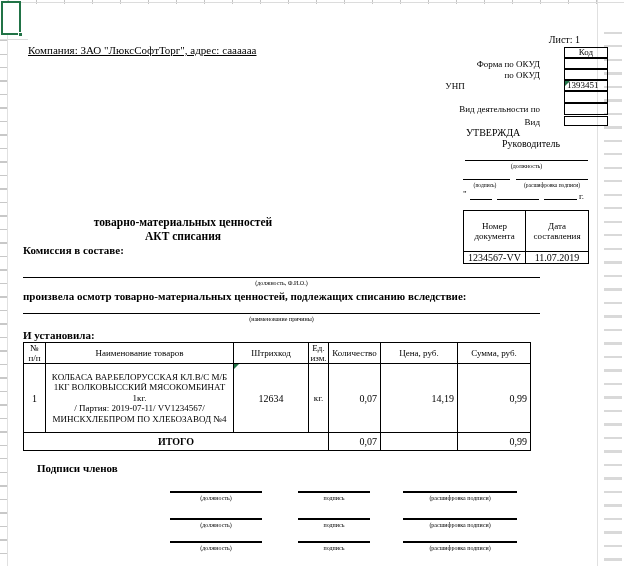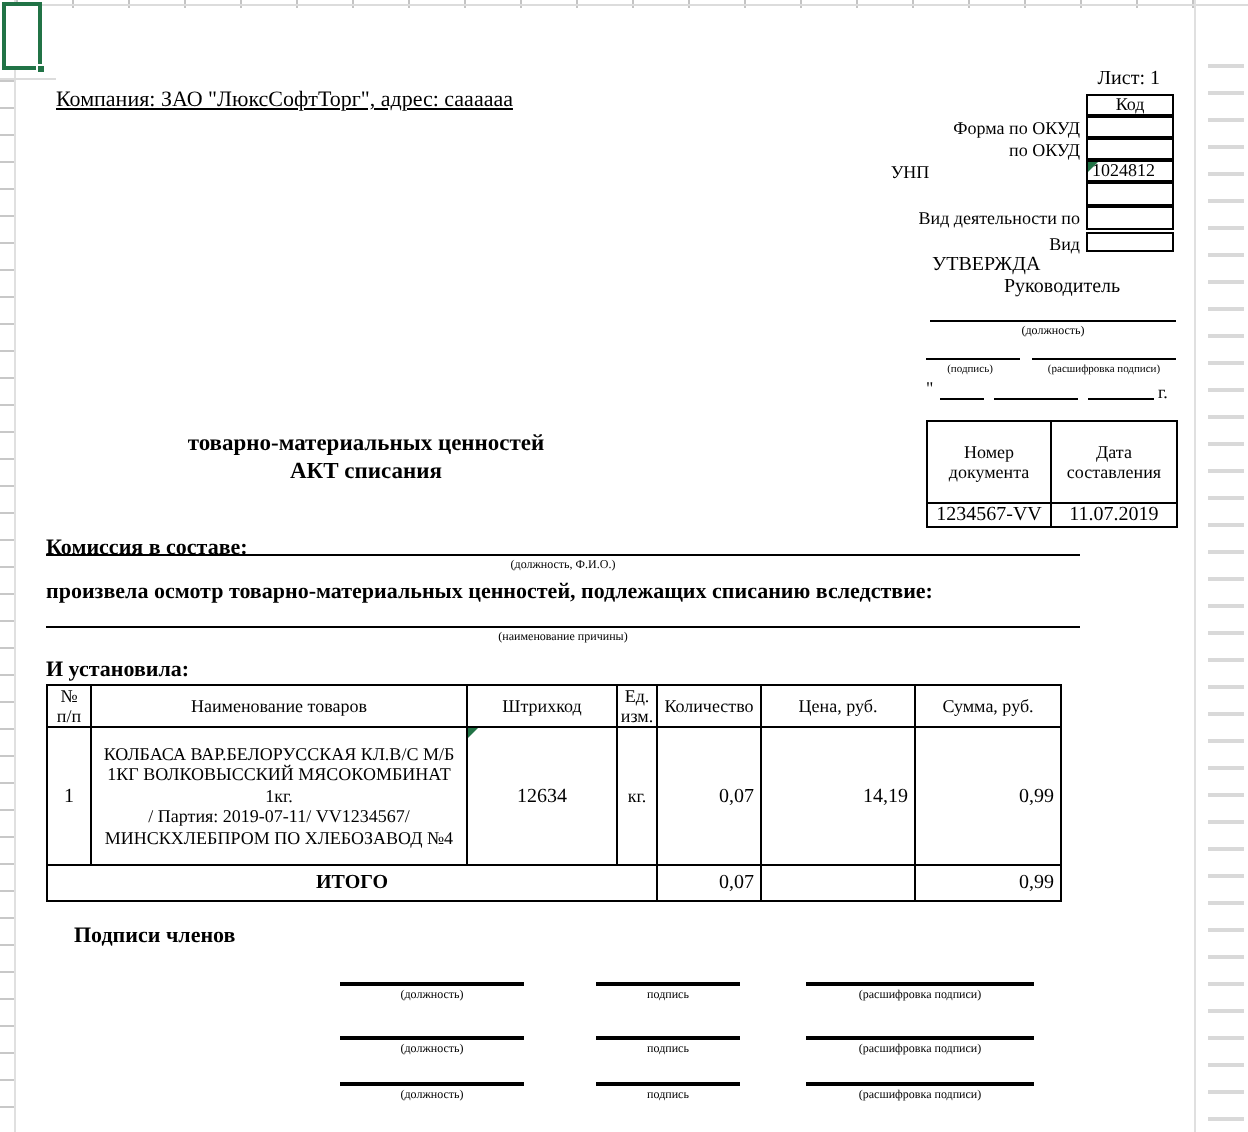--- a/index.html
+++ b/index.html
@@ -28,21 +28,21 @@
     background:repeating-linear-gradient(180deg,#d9d9d9 0 2px,transparent 2px 13.5px); }
 
   
   .active-cell { left:1px; top:1px; width:20px; height:34px; border:2px solid #217346; background:#fff; }
   .fill-handle { position:absolute; right:-4px; bottom:-4px; width:5px; height:5px;
     background:#217346; border:1px solid #fff; }
 
   .company { left:28px; top:44px; font-size:11px; line-height:13px; }
   .sheet-label { left:500px; top:34px; width:80px; font-size:10px; }
 
-  .codebox { left:543px; width:44px; border:1px solid #000; font-size:9px; line-height:9px;
+  .codebox { left:564px; width:44px; border:1px solid #000; font-size:9px; line-height:9px;
     display:flex; align-items:center; }
   .codebox.center { justify-content:center; }
   .code-label { left:370px; width:170px; font-size:9px; line-height:10px; text-align:right; }
 
   .note-tri { position:absolute; left:0; top:0; width:0; height:0;
     border-top:5px solid #217346; border-right:5px solid transparent; }
 
   .approve-text { left:466px; font-size:10px; line-height:11px; }
 
   .doc-table { left:463px; top:210px; width:125px; border-collapse:collapse; table-layout:fixed; }
@@ -90,21 +90,21 @@
   <div class="u">Компания: ЗАО "ЛюксСофтТорг", адрес: саааааа</div>
 </div>
 
 <div class="abs sheet-label right">Лист: 1</div>
 
 <div class="abs codebox center" style="top:47px;height:11px;">Код</div>
 <div class="abs codebox" style="top:58px;height:11px;"></div>
 <div class="abs codebox" style="top:69px;height:11px;"></div>
 <div class="abs codebox" style="top:80px;height:11px;padding-left:2px;">
   <span class="note-tri"></span>
-  <span>1024812</span>
+  <span>1393451</span>
 </div>
 <div class="abs codebox" style="top:91px;height:12px;"></div>
 <div class="abs codebox" style="top:103px;height:12px;"></div>
 <div class="abs codebox" style="top:116px;height:10px;"></div>
 
 <div class="abs code-label" style="top:59px;">Форма по ОКУД</div>
 <div class="abs code-label" style="top:70px;">по ОКУД</div>
 <div class="abs code-label" style="top:81px;text-align:center;">УНП</div>
 <div class="abs code-label" style="top:104px;">Вид деятельности по</div>
 <div class="abs code-label" style="top:117px;">Вид</div>
@@ -139,21 +139,21 @@
     <td class="val">11.07.2019</td>
   </tr>
 </tbody>
   </table>
 
 <div class="abs title-block">
   <div>товарно-материальных ценностей</div>
   <div>АКТ списания</div>
 </div>
 
-<div class="abs body-text" style="top:268px;">Комиссия в составе:</div>
+<div class="abs body-text" style="top:244px;">Комиссия в составе:</div>
 <div class="abs fill-line hline" style="top:277px;"></div>
 <div class="abs fill-line hint center" style="top:280px;">(должность, Ф.И.О.)</div>
 <div class="abs body-text" style="top:290px;">произвела осмотр товарно-материальных ценностей, подлежащих списанию вследствие:</div>
 <div class="abs fill-line hline" style="top:313px;"></div>
 <div class="abs fill-line hint center" style="top:316px;">(наименование причины)</div>
 <div class="abs body-text" style="top:329px;">И установила:</div>
 
 <table class="goods abs">
   <colgroup>
     <col style="width:22px;">

